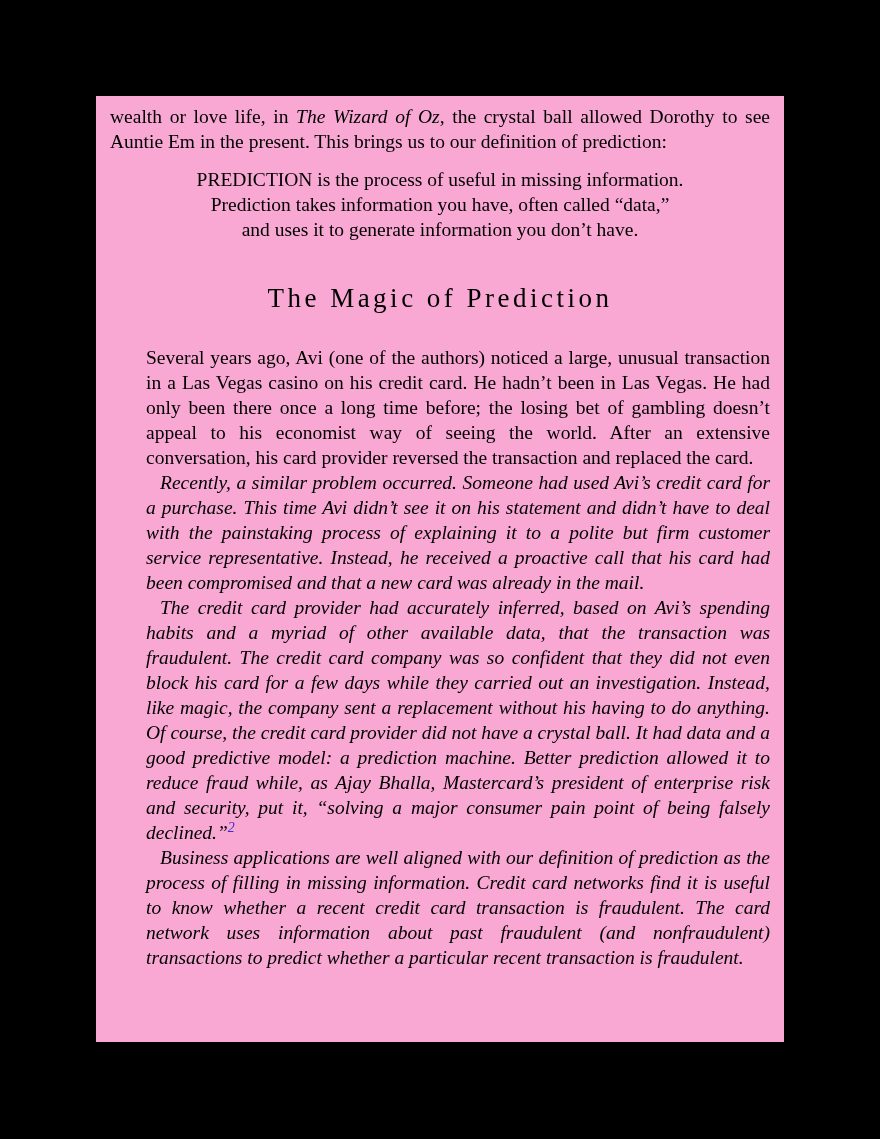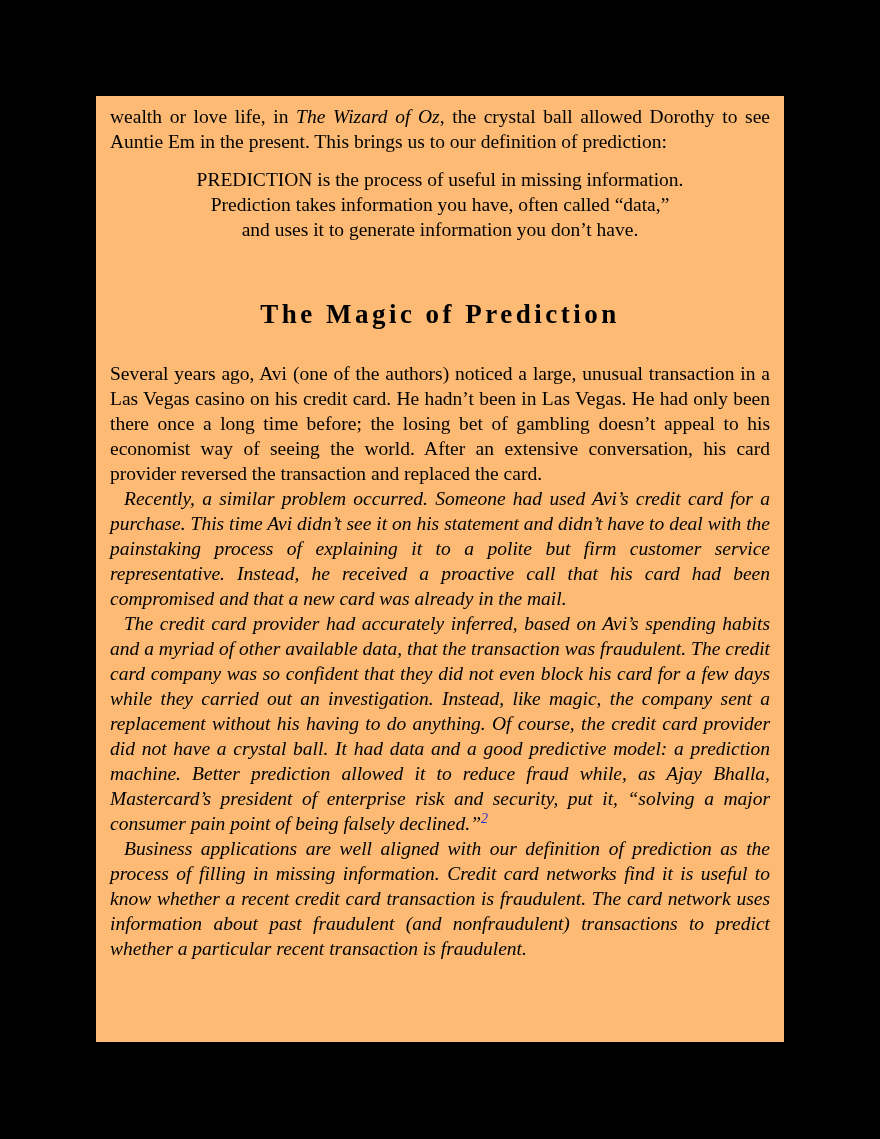--- a/index.html
+++ b/index.html
@@ -12,50 +12,51 @@
     height: 1139px;
     position: relative;
     font-family: "Liberation Serif", serif;
   }
   .book-page {
     position: absolute;
     left: 96px;
     top: 96px;
     width: 688px;
     height: 946px;
-    background: #fdba74;
+    background: #f9a8d4;
     color: #000000;
     box-sizing: border-box;
     padding: 8px 14px 0 14px;
     overflow: hidden;
   }
   .body-text {
     font-size: 19.5px;
     line-height: 25px;
     text-align: justify;
+    margin-left: 36px;
   }
   .continuation {
     margin: 0;
   }
   .continuation .italic {
     font-style: italic;
   }
   .definition-block {
     margin-top: 13px;
     text-align: center;
   }
   .definition-line {
     font-size: 19.5px;
     line-height: 25px;
   }
   .chapter-heading {
-    margin: 56px 0 0 0;
+    margin: 40px 0 0 0;
     font-size: 27px;
     line-height: 33px;
-    font-weight: bold;
+    font-weight: normal;
     text-align: center;
     letter-spacing: 3.5px;
   }
   .paragraphs {
     margin-top: 30px;
   }
   .paragraphs p {
     margin: 0;
   }
   .paragraphs p.indent {

